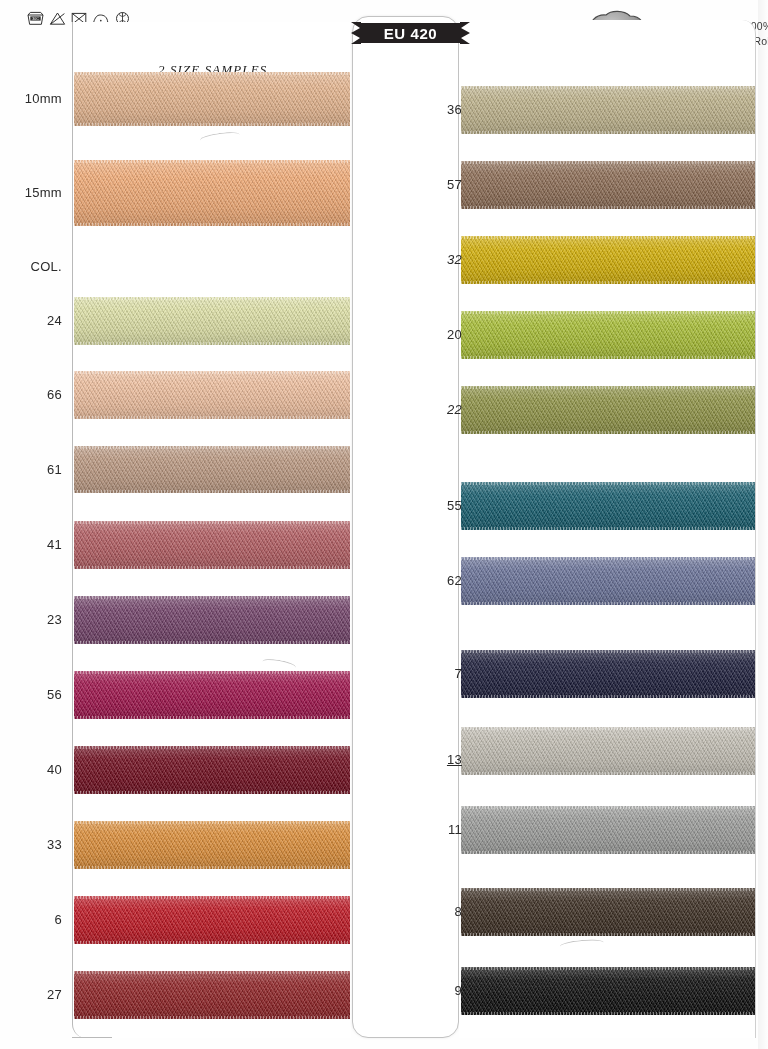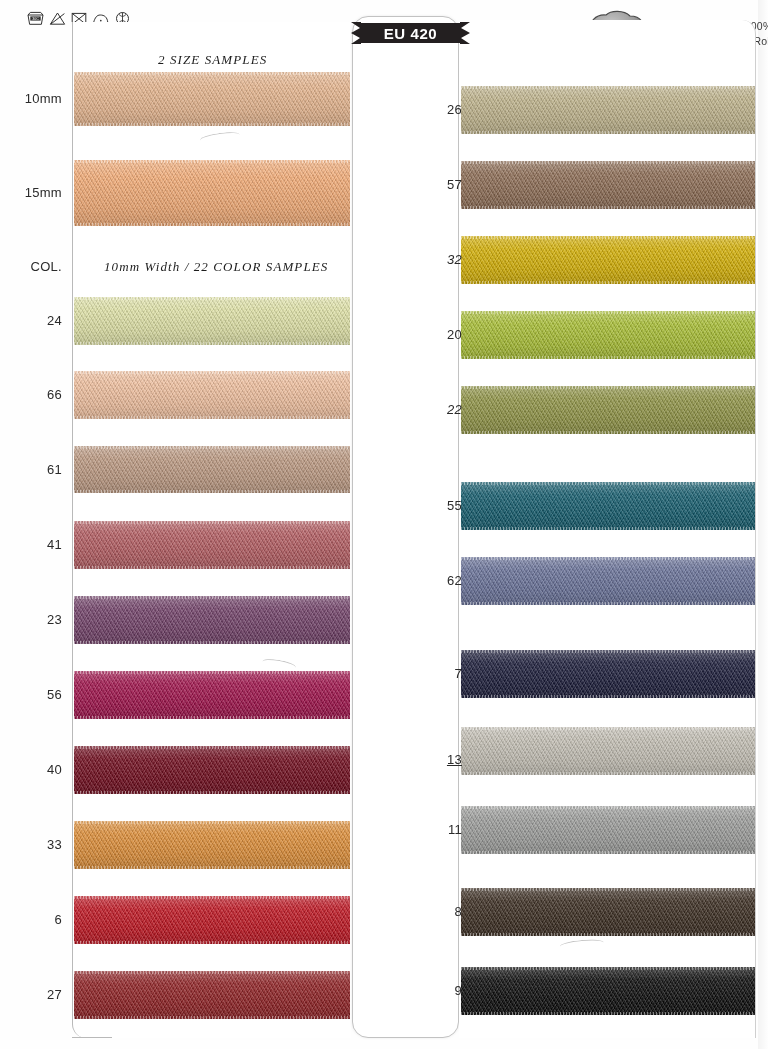--- a/index.html
+++ b/index.html
@@ -94,21 +94,21 @@
 
   
   .caption{
     position:absolute;
     font-size:13px;color:#1d1d1d;
     font-family:"Liberation Serif", serif;
     font-style:italic;
     letter-spacing:1.1px;
     white-space:nowrap;
   }
-  .caption-a{left:158px;top:52px;}
+  .caption-a{left:158px;top:62px;}
   .caption-b{left:104px;top:259px;}
 
   
   .code{
     position:absolute;
     font-size:13px;color:#2a2a2a;
     text-align:right;
     width:54px;
     font-family:"Liberation Sans", sans-serif;
     letter-spacing:.3px;
@@ -224,21 +224,20 @@
   <div class="banner">
     <svg width="119" height="26" viewBox="0 0 119 26">
       <path d="M0 2 L9 8 L0 13 L9 18 L0 24 L10 24 L10 2 Z" fill="#231f20"></path>
       <path d="M119 2 L110 8 L119 13 L110 18 L119 24 L109 24 L109 2 Z" fill="#231f20"></path>
       <rect x="9" y="3" width="101" height="20" fill="#231f20"></rect>
     </svg>
     <div class="banner-text">EU 420</div>
   </div>
 
   <div class="caption caption-a">2 SIZE SAMPLES</div>
-  <div class="caption caption-b">10mm Width / 22 COLOR SAMPLES</div>
 
   <div id="swatch-layer">
       <div class="ribbon" style="left: 74px; top: 72px; width: 276px; height: 54px; background: rgb(227, 179, 140);">
         <div class="weave"></div>
         <div class="sheen"></div>
         <div class="fray-t"></div>
         <div class="fray-b"></div>
       </div>
       <div class="ribbon" style="left: 74px; top: 160px; width: 276px; height: 66px; background: rgb(239, 168, 115);">
         <div class="weave"></div>
@@ -386,21 +385,21 @@
       <div class="code left-col" style="top: 313px;">24</div>
       <div class="code left-col" style="top: 387px;">66</div>
       <div class="code left-col" style="top: 461.5px;">61</div>
       <div class="code left-col" style="top: 537px;">41</div>
       <div class="code left-col" style="top: 612px;">23</div>
       <div class="code left-col" style="top: 687px;">56</div>
       <div class="code left-col" style="top: 762px;">40</div>
       <div class="code left-col" style="top: 837px;">33</div>
       <div class="code left-col" style="top: 912px;">6</div>
       <div class="code left-col" style="top: 987px;">27</div>
-      <div class="code right-col" style="top: 102px;">26</div>
+      <div class="code right-col" style="top: 102px;">36</div>
       <div class="code right-col" style="top: 177px;">57</div>
       <div class="code right-col" style="top: 252px; font-style: italic;">32</div>
       <div class="code right-col" style="top: 327px;">20</div>
       <div class="code right-col" style="top: 402px; font-style: italic;">22</div>
       <div class="code right-col" style="top: 498px;">55</div>
       <div class="code right-col" style="top: 573px;">62</div>
       <div class="code right-col" style="top: 666px;">7</div>
       <div class="code right-col" style="top: 752px; text-decoration: underline;">13</div>
       <div class="code right-col" style="top: 822px;">11</div>
       <div class="code right-col" style="top: 904px;">8</div>

